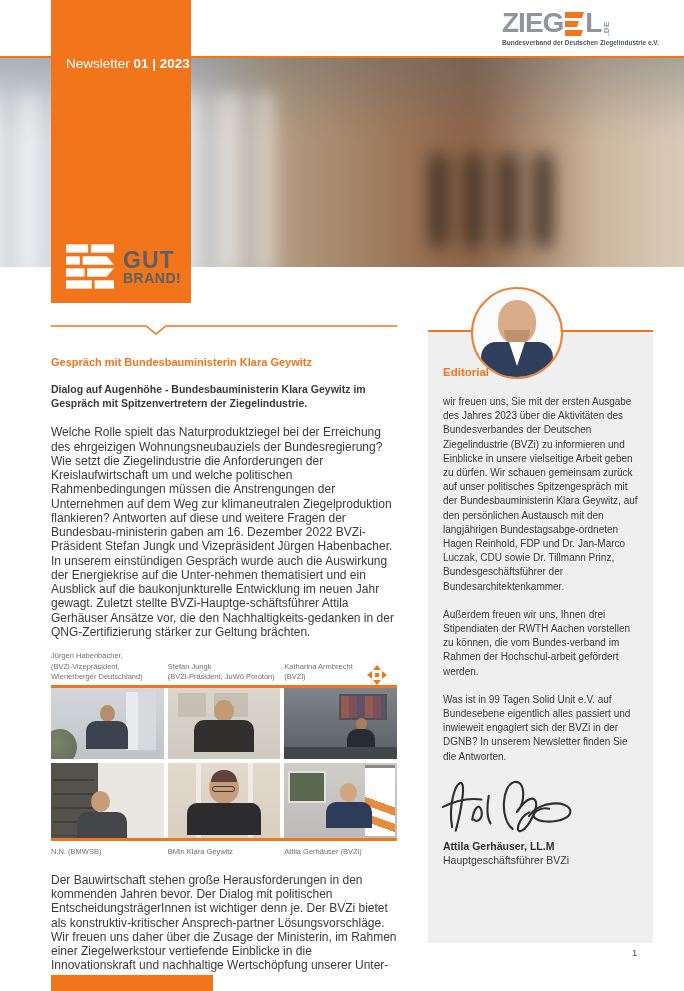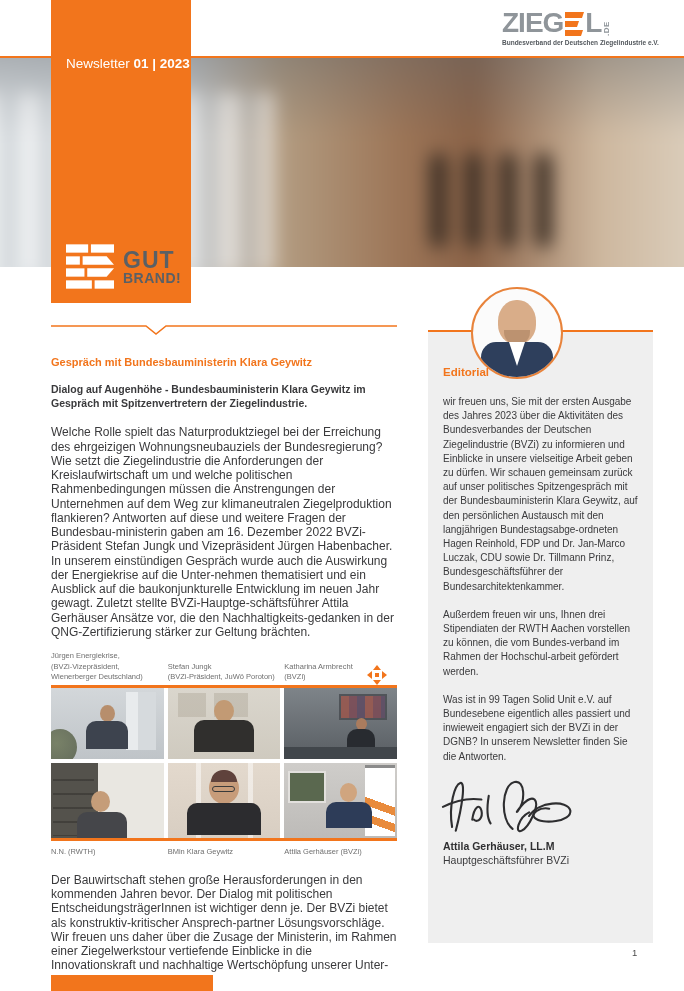--- a/index.html
+++ b/index.html
@@ -174,21 +174,21 @@
   <div class="left-col">
     <svg class="divider" width="346" height="14" viewBox="0 0 346 14">
       <path d="M0 4 H95 L105 12 L115 4 H346" fill="none" stroke="#f2751c" stroke-width="1.6"></path>
     </svg>
 
     <div class="article-title">Gespräch mit Bundesbauministerin Klara Geywitz</div>
     <div class="lead">Dialog auf Augenhöhe - Bundesbauministerin Klara Geywitz im Gespräch mit Spitzenvertretern der Ziegelindustrie.</div>
     <div class="para">Welche Rolle spielt das Naturproduktziegel bei der Erreichung des ehrgeizigen Wohnungsneubauziels der Bundesregierung? Wie setzt die Ziegelindustrie die Anforderungen der Kreislaufwirtschaft um und welche politischen Rahmenbedingungen müssen die Anstrengungen der Unternehmen auf dem Weg zur klimaneutralen Ziegelproduktion flankieren? Antworten auf diese und weitere Fragen der Bundesbau-ministerin gaben am 16. Dezember 2022 BVZi-Präsident Stefan Jungk und Vizepräsident Jürgen Habenbacher. In unserem einstündigen Gespräch wurde auch die Auswirkung der Energiekrise auf die Unter-nehmen thematisiert und ein Ausblick auf die baukonjunkturelle Entwicklung im neuen Jahr gewagt. Zuletzt stellte BVZi-Hauptge-schäftsführer Attila Gerhäuser Ansätze vor, die den Nachhaltigkeits-gedanken in der QNG-Zertifizierung stärker zur Geltung brächten.</div>
 
     <div class="cap-row">
-      <div class="cap">Jürgen Energiekrise,
+      <div class="cap">Jürgen Habenbacher,
 (BVZi-Vizepräsident,
 Wienerberger Deutschland)</div>
       <div class="cap">Stefan Jungk
 (BVZi-Präsident, JuWö Poroton)</div>
       <div class="cap">Katharina Armbrecht
 (BVZi)</div>
     </div>
 
     <div class="grid">
       <svg class="move-ico" width="20" height="20" viewBox="0 0 20 20">
@@ -224,21 +224,21 @@
             <div class="torso"></div>
           </div>
         <div class="tile t6">
             <div class="head"></div>
             <div class="torso"></div>
           </div>
       </div>
     </div>
 
     <div class="cap-row cap-row2">
-      <div class="cap">N.N. (RWTH)</div>
+      <div class="cap">N.N. (BMWSB)</div>
       <div class="cap">BMin Klara Geywitz</div>
       <div class="cap">Attila Gerhäuser (BVZi)</div>
     </div>
 
     <div class="para">Der Bauwirtschaft stehen große Herausforderungen in den kommenden Jahren bevor. Der Dialog mit politischen EntscheidungsträgerInnen ist wichtiger denn je. Der BVZi bietet als konstruktiv-kritischer Ansprech-partner Lösungsvorschläge. Wir freuen uns daher über die Zusage der Ministerin, im Rahmen einer Ziegelwerkstour vertiefende Einblicke in die Innovationskraft und nachhaltige Wertschöpfung unserer Unter-nehmen zu gewinnen.</div>
   </div>
 
   <div class="bottom-orange"></div>
 
   <div class="right-col">

